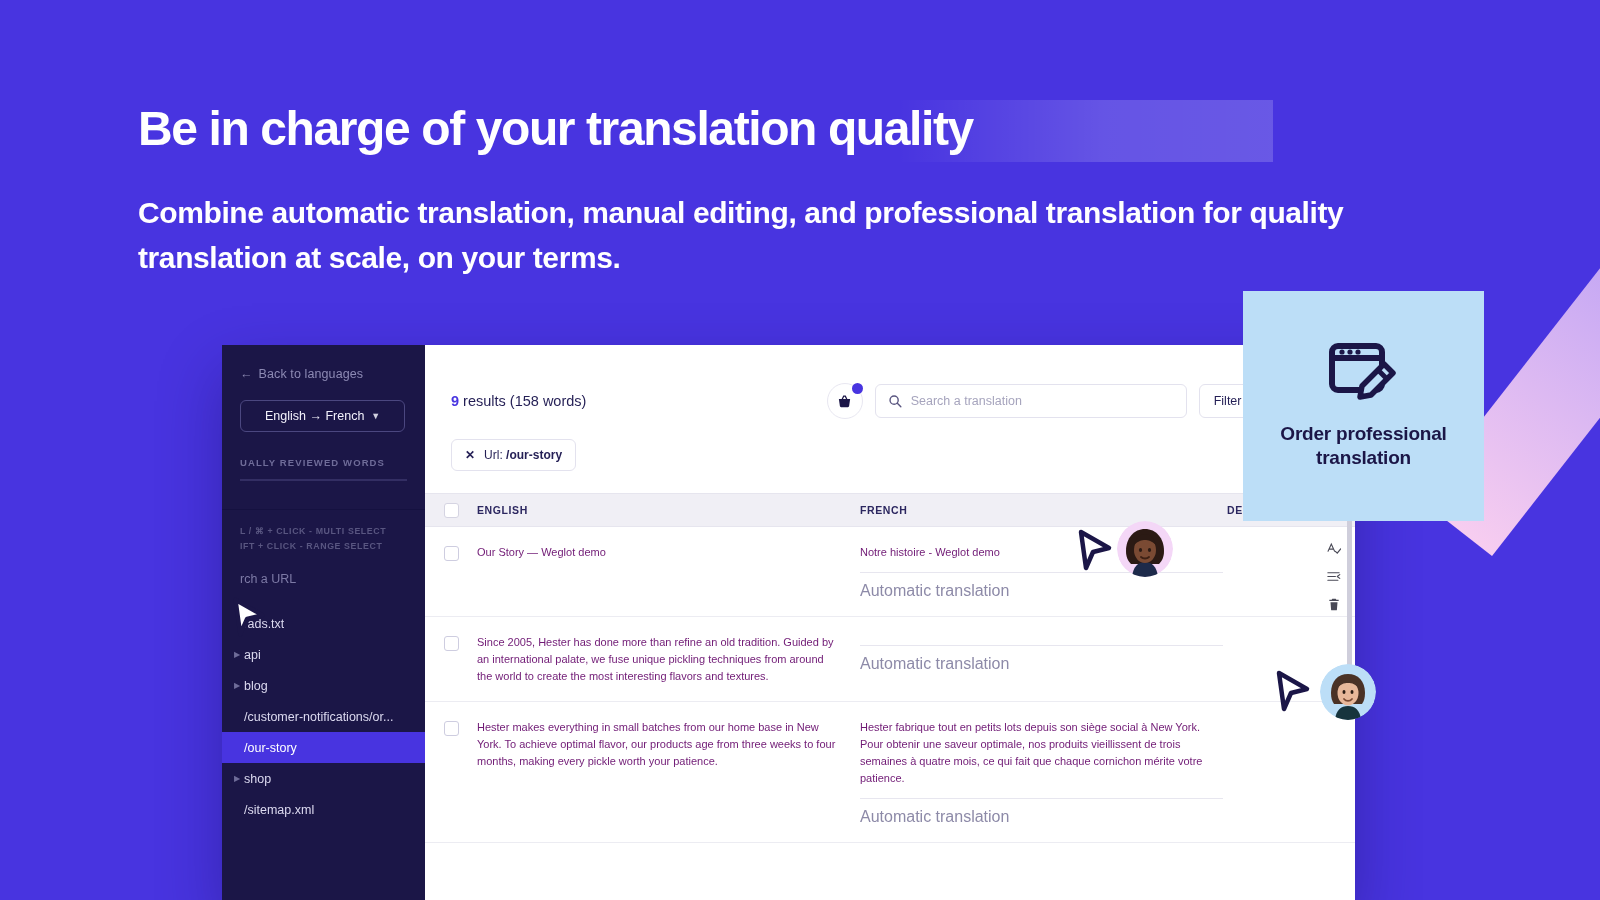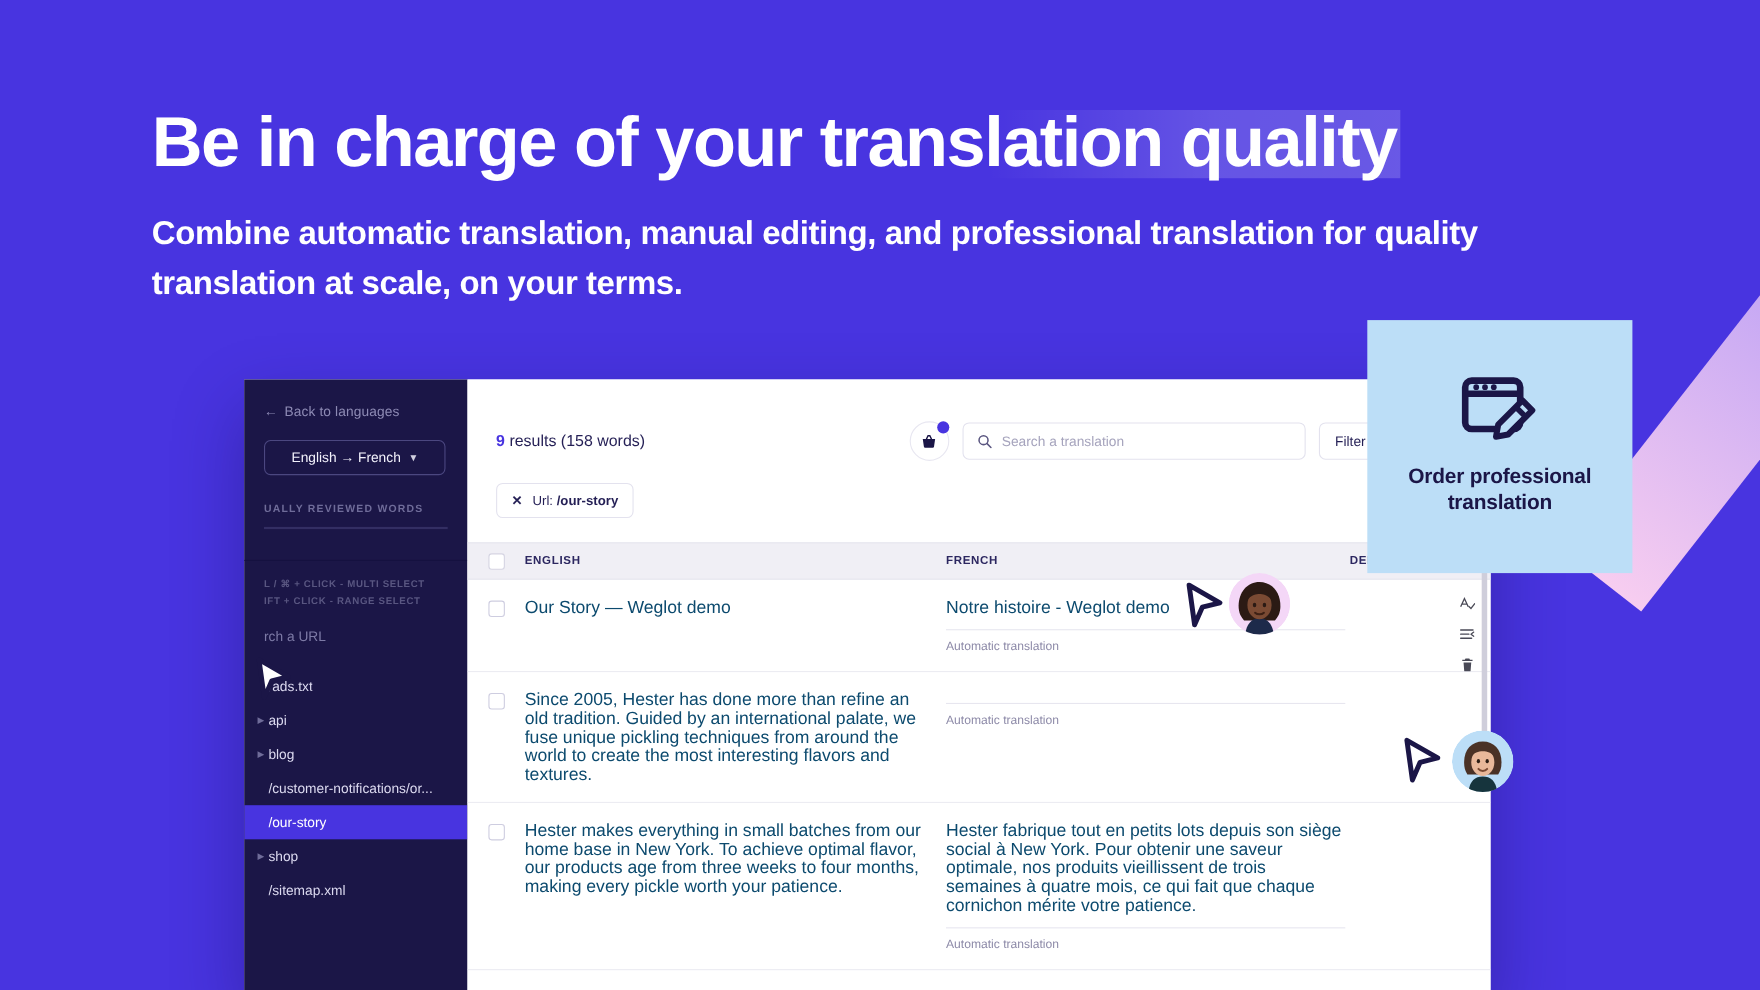--- a/index.html
+++ b/index.html
@@ -31,21 +31,21 @@
   
   .hero { position: absolute; left: 138px; top: 96px; width: 1330px; }
   .hero-title-wrap { position: relative; display: inline-block; }
   .hero-title-hl {
     position: absolute; left: 760px; top: 4px; width: 375px; height: 62px;
     background: linear-gradient(90deg, rgba(255,255,255,0) 0%, rgba(255,255,255,0.16) 55%, rgba(255,255,255,0.18) 100%);
     pointer-events: none;
   }
   .hero-title {
     position: relative;
-    font-size: 64px;
+    font-size: 48px;
     line-height: 66px;
     font-weight: 800;
     color: #ffffff;
     letter-spacing: -1.4px;
   }
   .hero-sub {
     margin-top: 28px;
     font-size: 30px;
     line-height: 45px;
     font-weight: 700;
@@ -180,25 +180,25 @@
   .col-fr  { flex: 1 1 0; padding-right: 4px; }
   .col-def { width: 128px; flex: 0 0 128px; display: flex; align-items: center; gap: 6px; }
 
   .row {
     display: flex; padding: 17px 0 16px 0;
     border-bottom: 1px solid #ececf2;
     position: relative;
   }
   .row .col-check { padding-top: 2px; }
   .cell-txt {
-    font-size: 16px; line-height: 17px; color: #0c4a6e;
+    font-size: 11px; line-height: 17px; color: #701a75;
   }
   .fr-cell { position: relative; }
   .fr-underline { margin-top: 11px; height: 1px; background: #e7e6ef; }
-  .fr-meta { margin-top: 9px; font-size: 11px; color: #8d8aa8; }
+  .fr-meta { margin-top: 9px; font-size: 16px; color: #8d8aa8; }
   .row-actions {
     position: absolute; right: 14px; top: 14px;
     display: flex; flex-direction: column; align-items: center; gap: 13px;
   }
 
   
   .scrollbar {
     position: absolute; right: 3px; top: 168px;
     width: 5px; height: 160px; border-radius: 3px; background: #cfcedb;
   }

